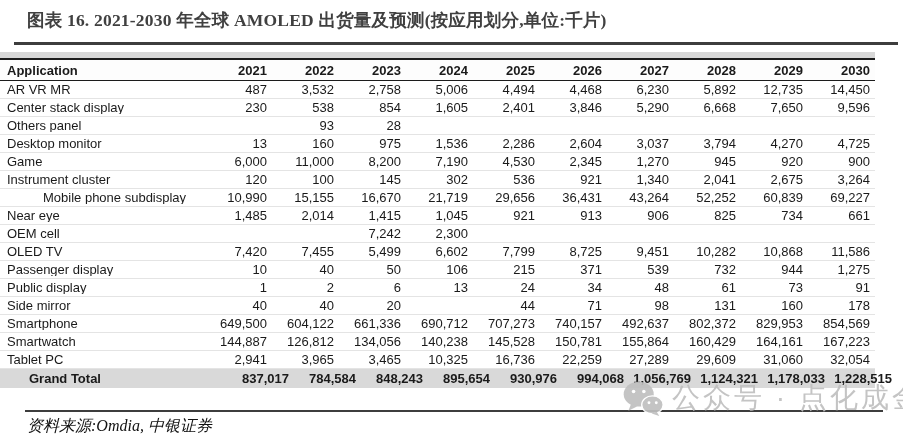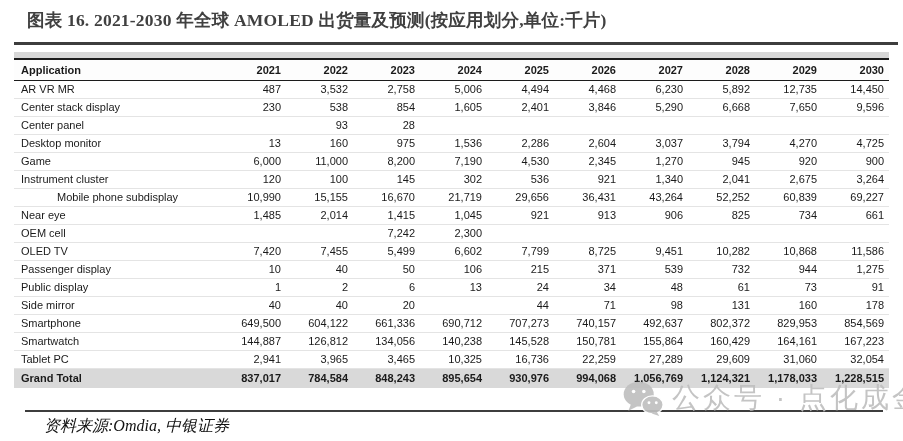--- a/index.html
+++ b/index.html
@@ -13,51 +13,51 @@
   .figure-title{
     position:absolute;left:27px;top:8px;width:850px;
     font-family:"Liberation Serif","DejaVu Serif",serif;
     font-weight:bold;font-size:17.5px;letter-spacing:.2px;color:#404040;
     white-space:nowrap;
   }
   .title-rule{
     position:absolute;left:14px;top:42px;width:884px;height:2.5px;background:#3d3d3d;
   }
   .amoled-table{
-    position:absolute;left:14px;top:52px;width:875px;
-    font-size:11px;line-height:1;
+    position:absolute;left:0;top:52px;width:875px;
+    font-size:13px;line-height:1;
   }
   .top-strip{height:6px;background:#d7d7d7;}
   .t-row{
     display:grid;
     grid-template-columns:205px repeat(10,67px);
     align-items:center;
   }
   .t-row.head{
     height:20px;font-weight:bold;
     border-top:2px solid #1c1c1c;border-bottom:1.5px solid #1c1c1c;
     background:#fdfdfd;
   }
   .t-row.data{height:17px;border-bottom:1px solid #e4e4e4;background:#fff;}
   .t-row.total{
-    height:18.5px;background:#d9d9d9;font-weight:bold;
+    height:18.5px;background:#d9d9d9;font-weight:bold;padding-left:22px;
   }
   .cell{white-space:nowrap;overflow:hidden;}
   .cell.label{text-align:left;padding-left:7px;}
   .cell.num{text-align:right;padding-right:5px;}
   .spellcheck{
     text-decoration:underline dotted 2px #dfa23a;
     text-underline-offset:3px;
     padding-left:36px;
   }
   .bottom-rule{
     position:absolute;left:25px;top:410px;width:858px;height:2px;background:#3d3d3d;
   }
   .source-note{
-    position:absolute;left:44px;top:416px;
+    position:absolute;left:27px;top:416px;
     font-family:"Liberation Serif","DejaVu Serif",serif;
     font-style:italic;font-size:16px;color:#111;
   }
   .watermark{
     position:absolute;left:622px;top:379px;
     display:flex;align-items:center;gap:8px;
     color:#bfbfbf;opacity:.92;
     font-size:28px;letter-spacing:3px;white-space:nowrap;
     pointer-events:none;
   }
@@ -105,21 +105,21 @@
         <div class="cell num">854</div>
         <div class="cell num">1,605</div>
         <div class="cell num">2,401</div>
         <div class="cell num">3,846</div>
         <div class="cell num">5,290</div>
         <div class="cell num">6,668</div>
         <div class="cell num">7,650</div>
         <div class="cell num">9,596</div>
       </div>
       <div class="t-row data">
-        <div class="cell label"><span>Center panel</span></div>
+        <div class="cell label"><span>Others panel</span></div>
         <div class="cell num"></div>
         <div class="cell num">93</div>
         <div class="cell num">28</div>
         <div class="cell num"></div>
         <div class="cell num"></div>
         <div class="cell num"></div>
         <div class="cell num"></div>
         <div class="cell num"></div>
         <div class="cell num"></div>
         <div class="cell num"></div>

